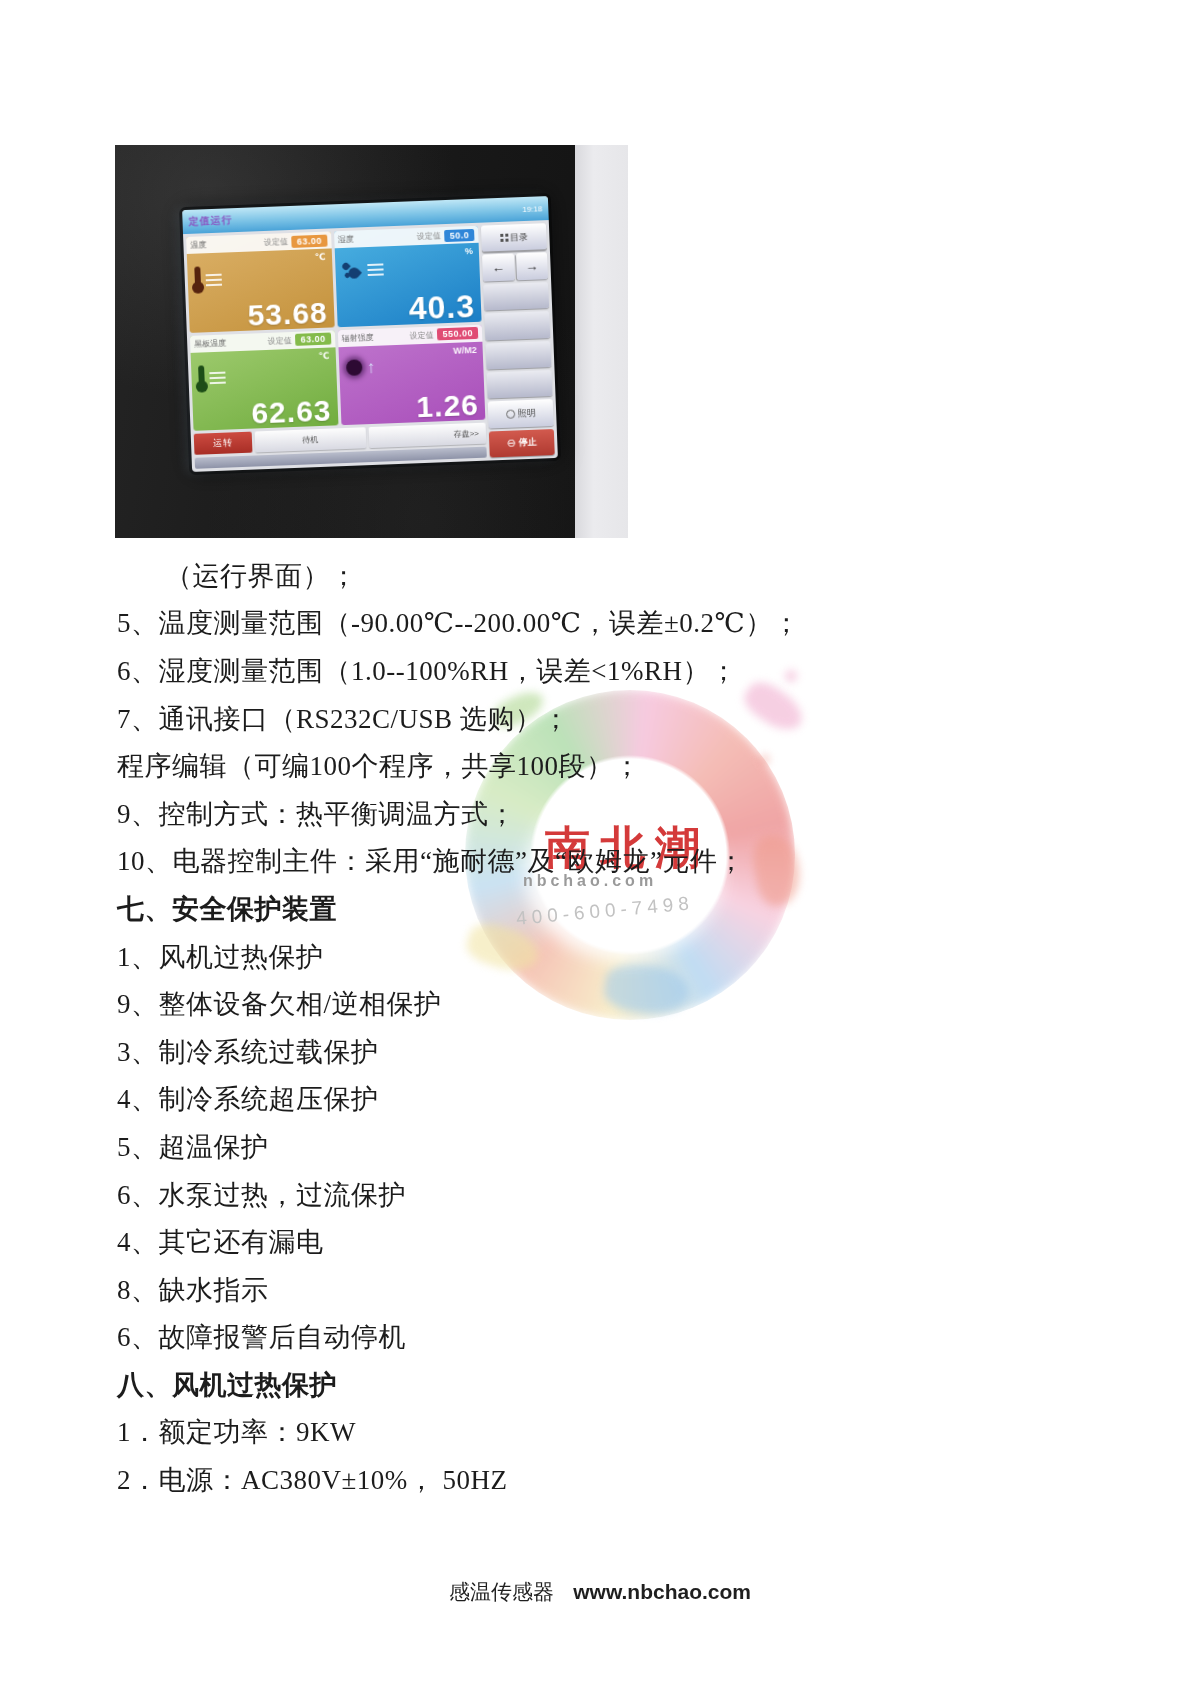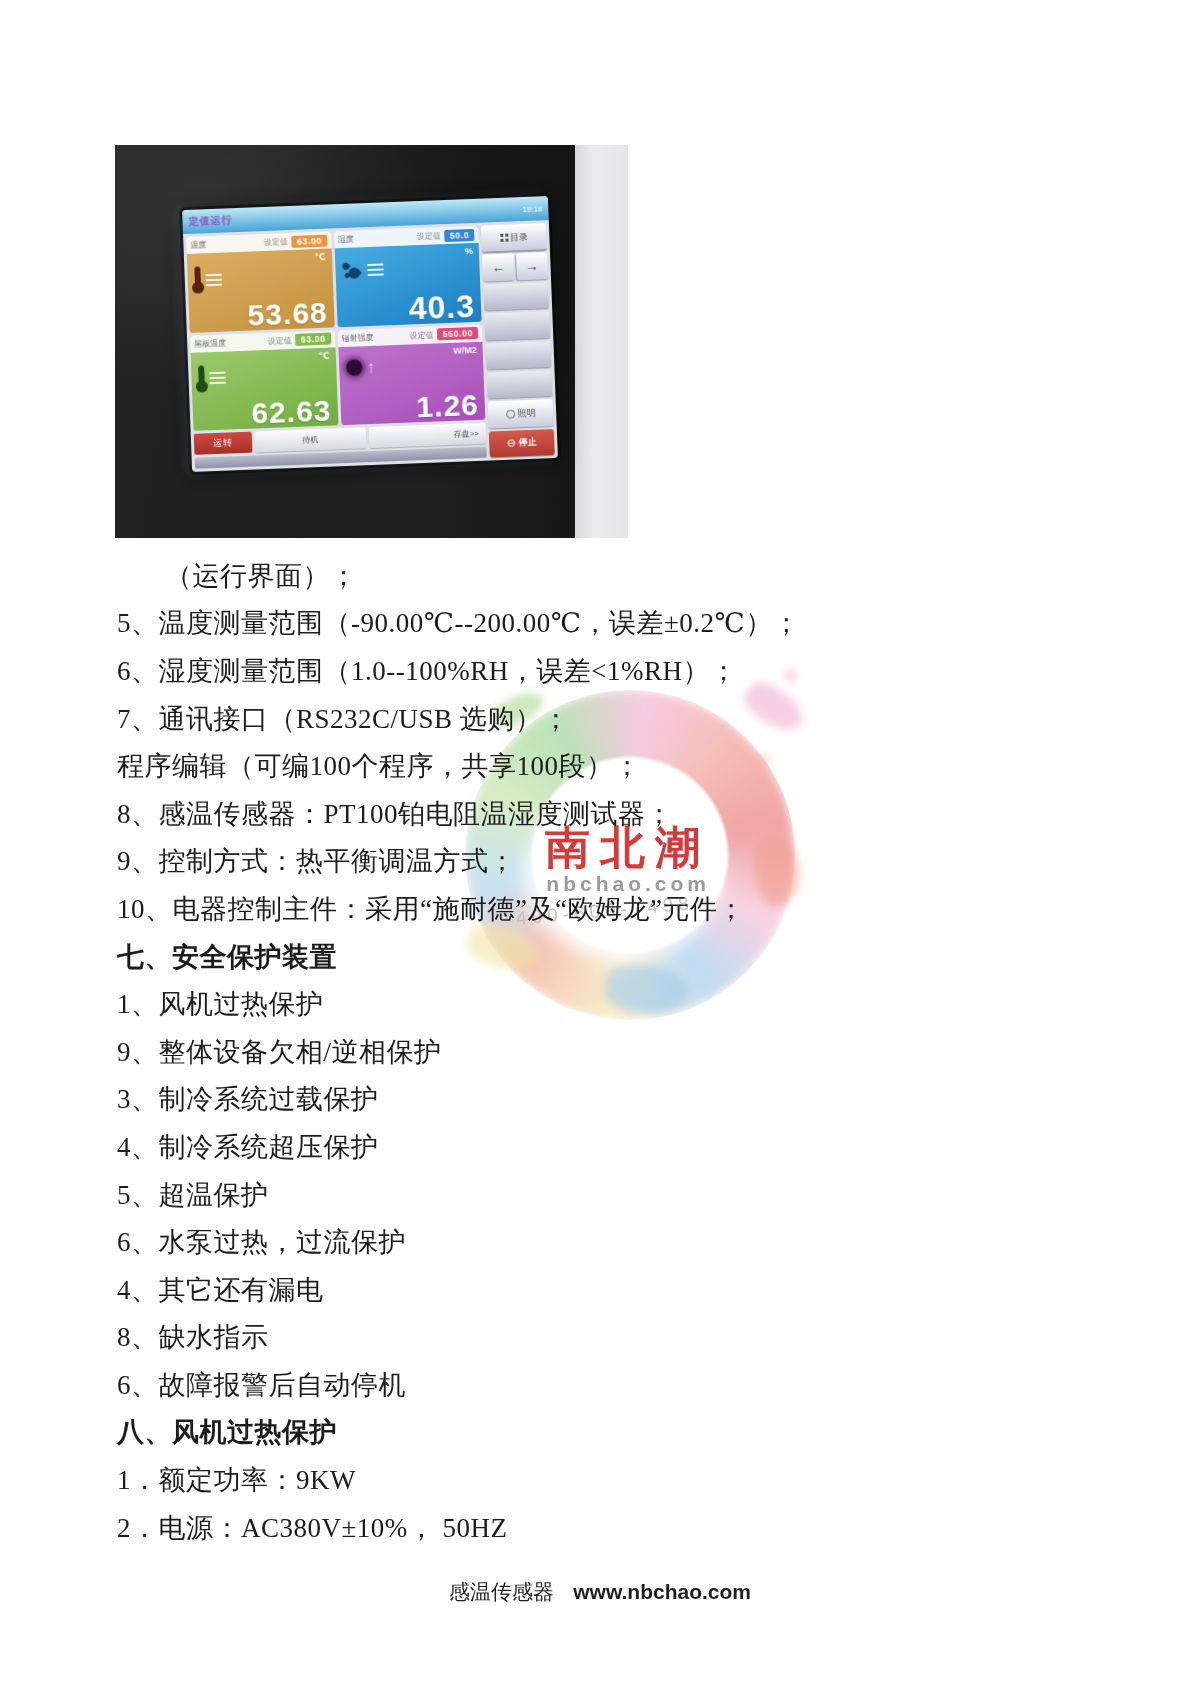--- a/index.html
+++ b/index.html
@@ -107,23 +107,23 @@
   .blob-blue   { left:150px; top:305px; width:84px; height:48px; background:#9cc8ec; transform:rotate(8deg); }
   .blob-dot1   { left:330px; top:10px;  width:12px; height:12px; background:#f0a8cc; border-radius:50%; }
   .blob-dot2   { left:305px; top:95px;  width:9px;  height:9px;  background:#ee9286; border-radius:50%; }
   .wm-center { position:absolute; left:70px; top:130px; width:195px; height:170px; background:#fff; border-radius:50%; filter:blur(9px); opacity:0.9; }
   .wm-brand {
     position:absolute; left:15px; top:158px; width:240px; text-align:right;
     font-size:45px; font-weight:bold; color:#d43a3a; letter-spacing:10px;
     text-shadow:0 0 6px #ffffff, 0 0 2px #ffffff;
   }
   .wm-domain {
-    position:absolute; left:15px; top:212px; width:240px; text-align:right;
+    position:absolute; left:15px; top:212px; width:240px; text-align:center;
     font-family:"Liberation Sans","DejaVu Sans",sans-serif;
-    font-size:21px; font-weight:bold; color:#9a9a9a; letter-spacing:4px;
+    font-size:16px; font-weight:bold; color:#9a9a9a; letter-spacing:4px;
   }
   .wm-phone {
     position:absolute; left:30px; top:240px; width:240px; text-align:center;
     font-family:"Liberation Sans","DejaVu Sans",sans-serif;
     font-size:19px; color:#c2c2c2; letter-spacing:5px; transform:rotate(-5deg);
   }
 
   
   .doc { position:absolute; left:117px; top:552px; width:1010px; z-index:3; }
   .doc p {
@@ -273,21 +273,20 @@
     <div class="wm-domain">nbchao.com</div>
     <div class="wm-phone">400-600-7498</div>
   </div>
 
   <div class="doc">
     <p class="caption">（运行界面）；</p>
     <p>5、温度测量范围（-90.00℃--200.00℃，误差±0.2℃）；</p>
     <p>6、湿度测量范围（1.0--100%RH，误差&lt;1%RH）；</p>
     <p>7、通讯接口（RS232C/USB 选购）；</p>
     <p>程序编辑（可编100个程序，共享100段）；</p>
-    <p>8、感温传感器：PT100铂电阻温湿度测试器；</p>
     <p>9、控制方式：热平衡调温方式；</p>
     <p>10、电器控制主件：采用“施耐德”及“欧姆龙”元件；</p>
     <p class="bold">七、安全保护装置</p>
     <p>1、风机过热保护</p>
     <p>9、整体设备欠相/逆相保护</p>
     <p>3、制冷系统过载保护</p>
     <p>4、制冷系统超压保护</p>
     <p>5、超温保护</p>
     <p>6、水泵过热，过流保护</p>
     <p>4、其它还有漏电</p>

